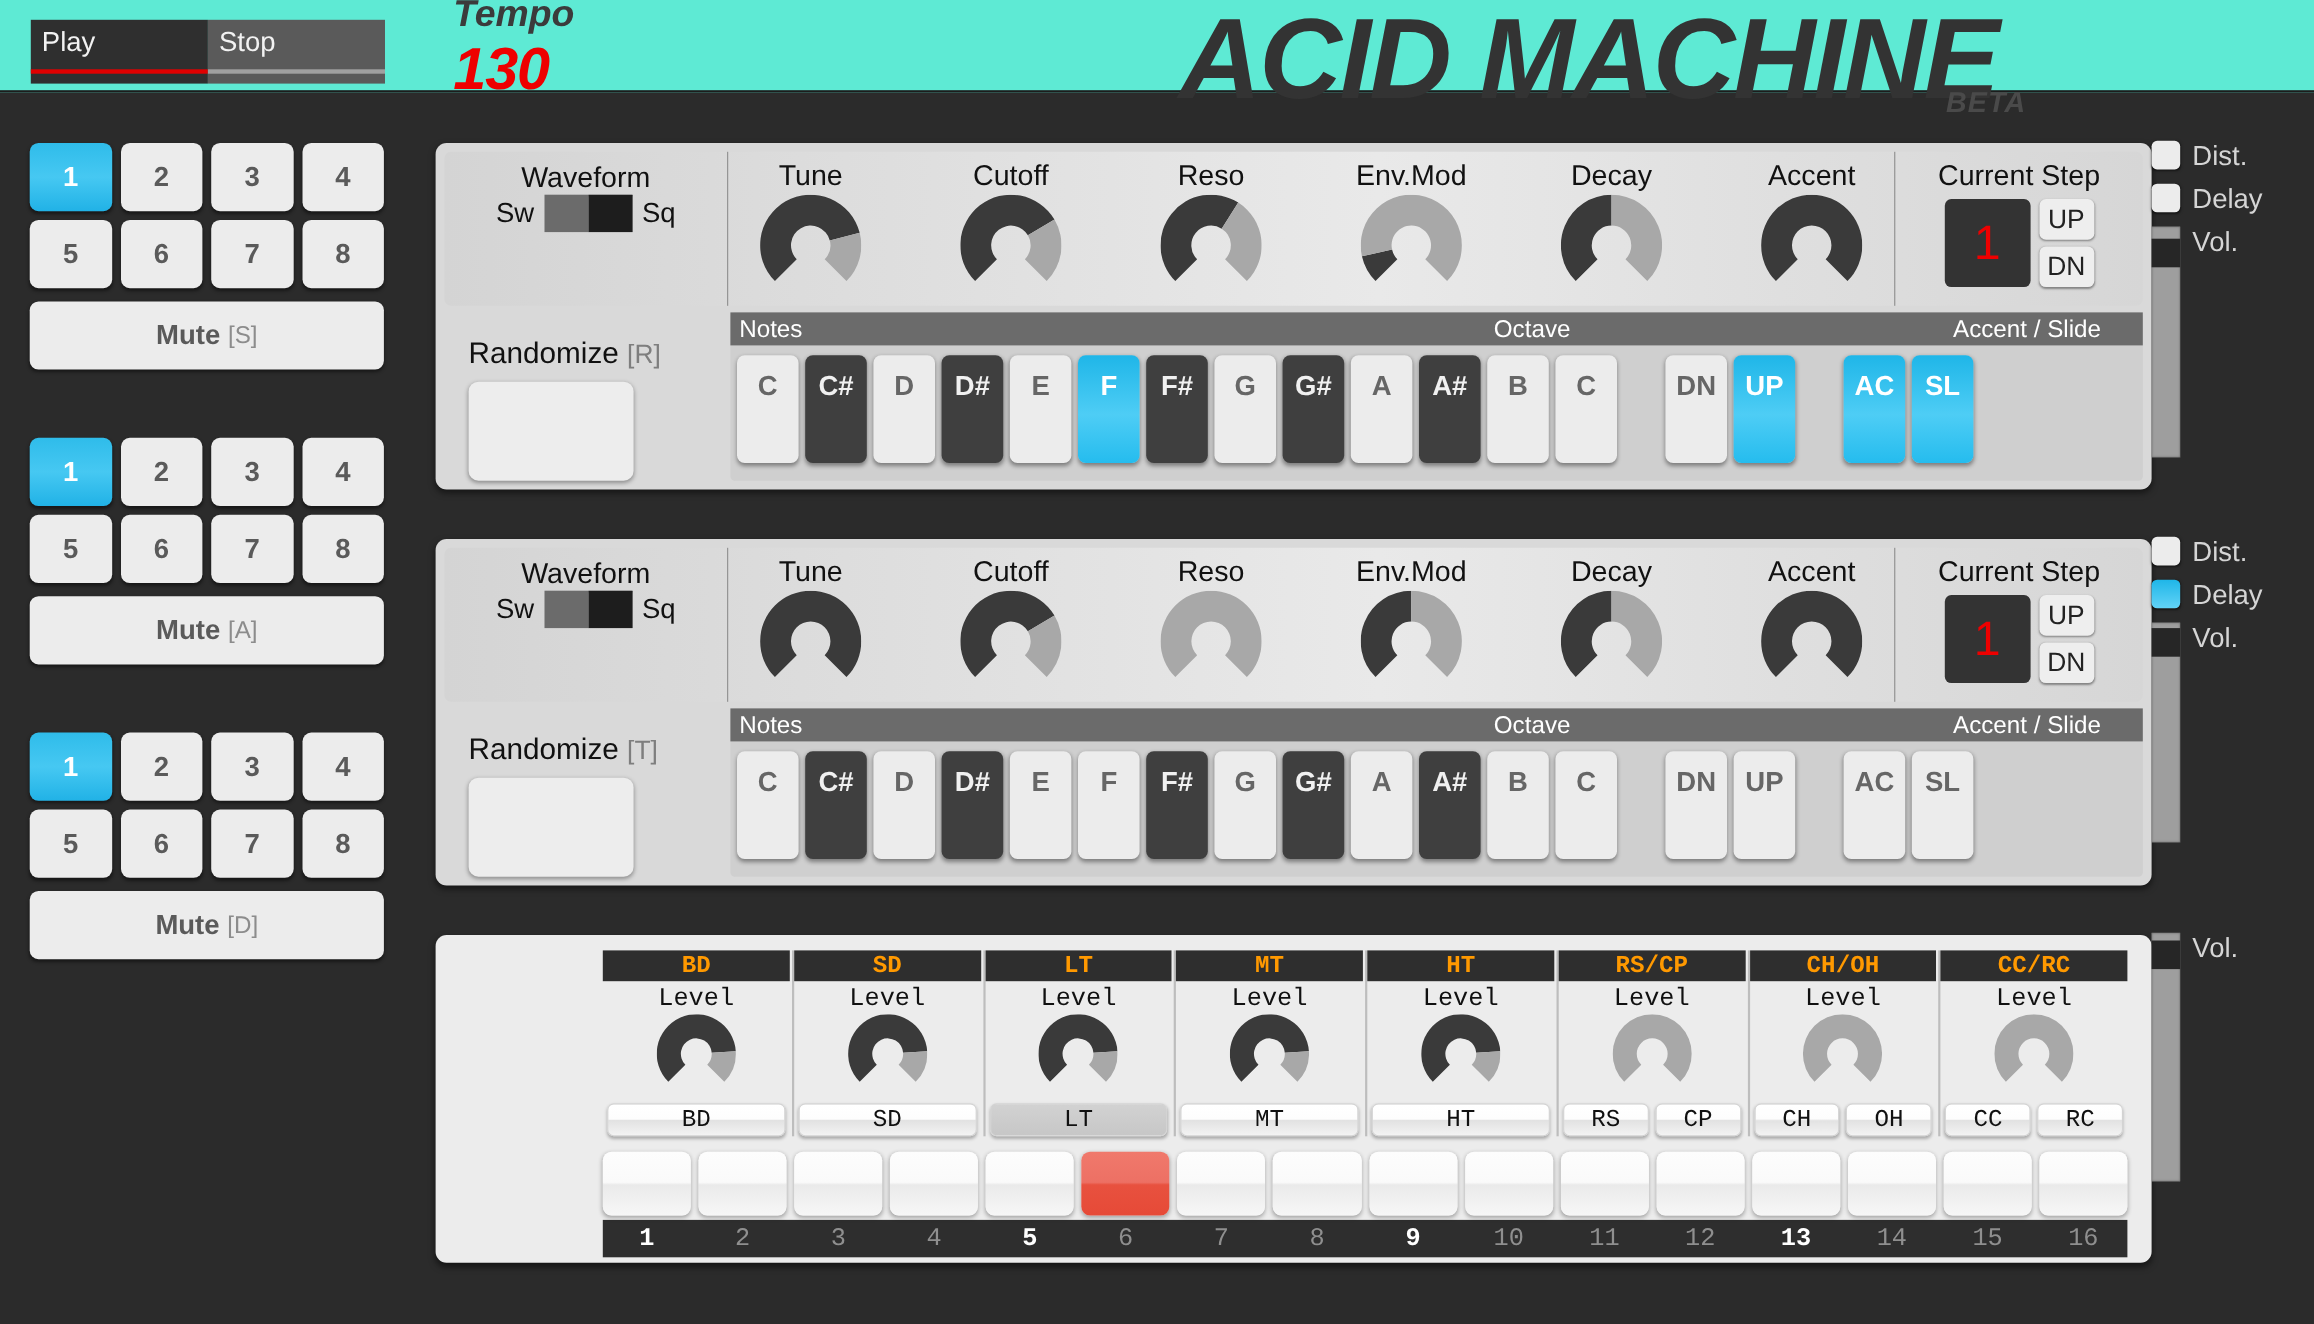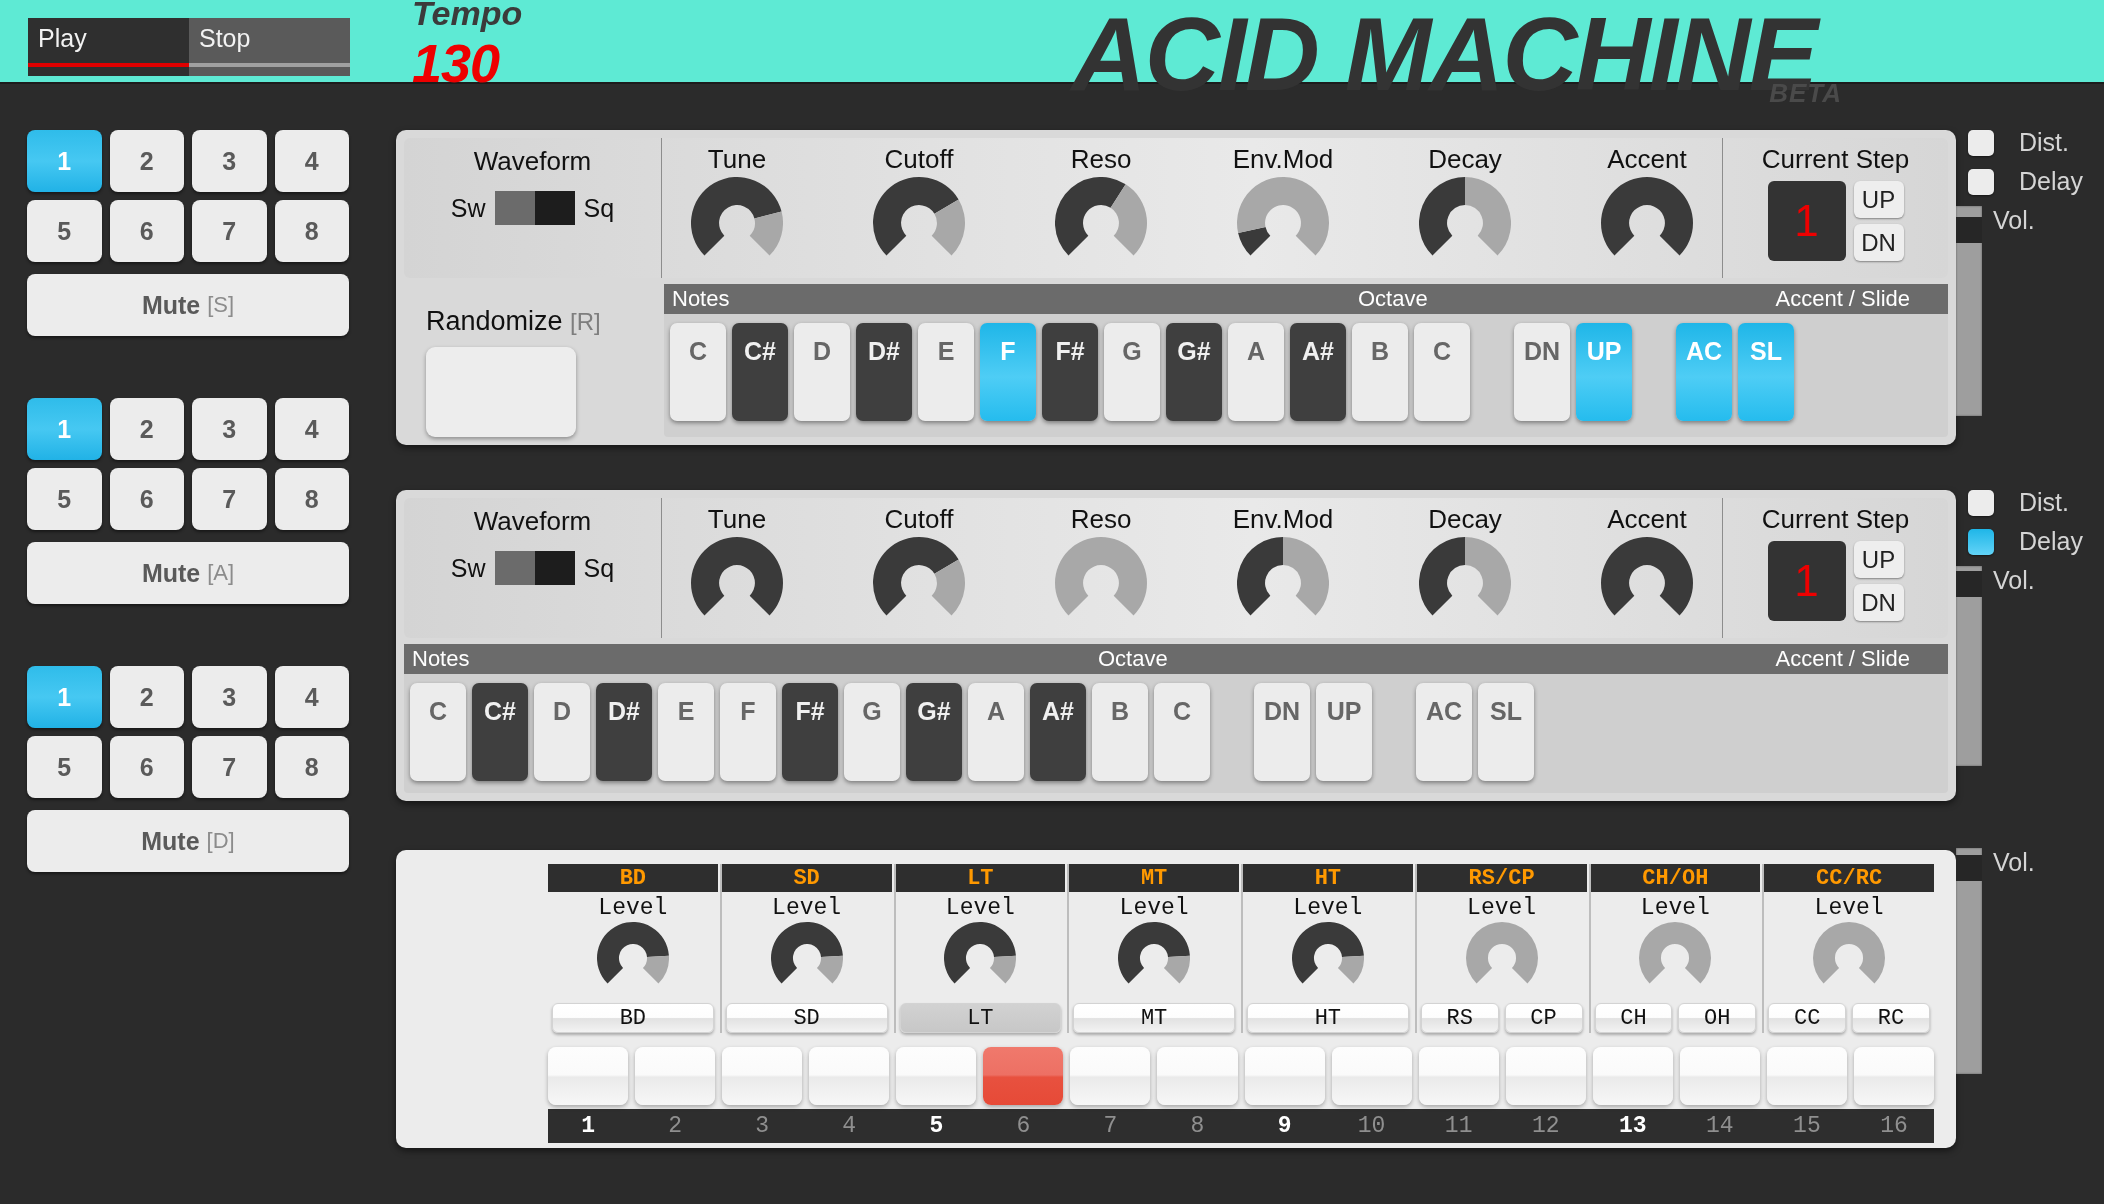--- a/index.html
+++ b/index.html
@@ -84,21 +84,21 @@
     box-shadow:0 3px 6px rgba(0,0,0,.5);
     padding:8px;
   }
   .synth-top {
     height:140px; position:relative;
     background:linear-gradient(90deg,#d4d4d4 0%,#e9e9e9 55%,#d6d6d6 100%);
     border-radius:6px;
   }
   .wf-zone { position:absolute; left:0; top:0; width:258px; height:140px; border-right:1px solid #8d8d8d; }
   .wf-title { text-align:center; font-size:26px; color:#111; padding-top:8px; }
-  .wf-row { display:flex; align-items:center; justify-content:center; gap:9px; margin-top:14px; }
+  .wf-row { display:flex; align-items:center; justify-content:center; gap:9px; }
   .wf-row span { font-size:25px; color:#111; }
   .wf-switch {
     width:80px; height:34px; display:flex;
     box-shadow:inset 0 1px 2px rgba(0,0,0,.4);
     cursor:pointer;
   }
   .wf-switch .half-l { flex:1; background:#6b6b6b; }
   .wf-switch .half-r { flex:1; background:#1d1d1d; }
 
   .knobs { position:absolute; left:258px; top:0; right:226px; height:140px; display:flex;gap:32px; }
@@ -151,21 +151,21 @@
     padding-top:14px; font-size:25px; font-weight:bold;
     cursor:pointer; box-shadow:0 2px 4px rgba(0,0,0,.4);
   }
   .key-btn.white { background:#ececec; color:#666666; }
   .key-btn.black { background:#3f3f3f; color:#f0f0f0; }
   .key-btn.on { background:linear-gradient(180deg,#1fb6e8 0%,#4ecdf5 55%,#25bcee 100%); color:#ffffff; }
   .key-gap-lg { width:32px; }
 
   
   .rightcol { position:absolute; right:0; width:148px; }
-  .chk-row { display:flex; align-items:center; gap:25px; margin-bottom:10px;padding-left:12px; }
+  .chk-row { display:flex; align-items:flex-start; gap:11px; margin-bottom:10px; }
   .chk {
     width:26px; height:26px; border-radius:5px; background:#ececec;
     box-shadow:0 1px 2px rgba(0,0,0,.5); cursor:pointer;
   }
   .chk.on { background:linear-gradient(180deg,#1fb6e8 0%,#62d3f7 100%); }
   .chk-label { font-size:25px; color:#d5d5d5; }
   .vol-wrap { display:flex; align-items:flex-start; gap:11px; }
   .vol-track {
     width:26px; background:#9e9e9e; position:relative; cursor:pointer;
     box-shadow:inset 0 0 2px rgba(0,0,0,.5);
@@ -479,20 +479,24 @@
         <div class="step-row">
           <div class="step-display">1</div>
           <div class="step-arrows">
             <div class="step-arrow">UP</div>
             <div class="step-arrow">DN</div>
           </div>
         </div>
       </div>
     </div>
     <div class="notes-wrap">
+      <div class="rand-zone">
+        <div class="rand-title">Randomize <span class="key">[T]</span></div>
+        <div class="rand-pad"></div>
+      </div>
       <div class="notes-panel">
         <div class="notes-header">
           <span class="nh-notes">Notes</span>
           <span class="nh-octave">Octave</span>
           <span class="nh-accent">Accent / Slide</span>
         </div>
         <div class="keys-row">
           <div class="key-btn white">C</div>
             <div class="key-btn black">C#</div>
             <div class="key-btn white">D</div>

